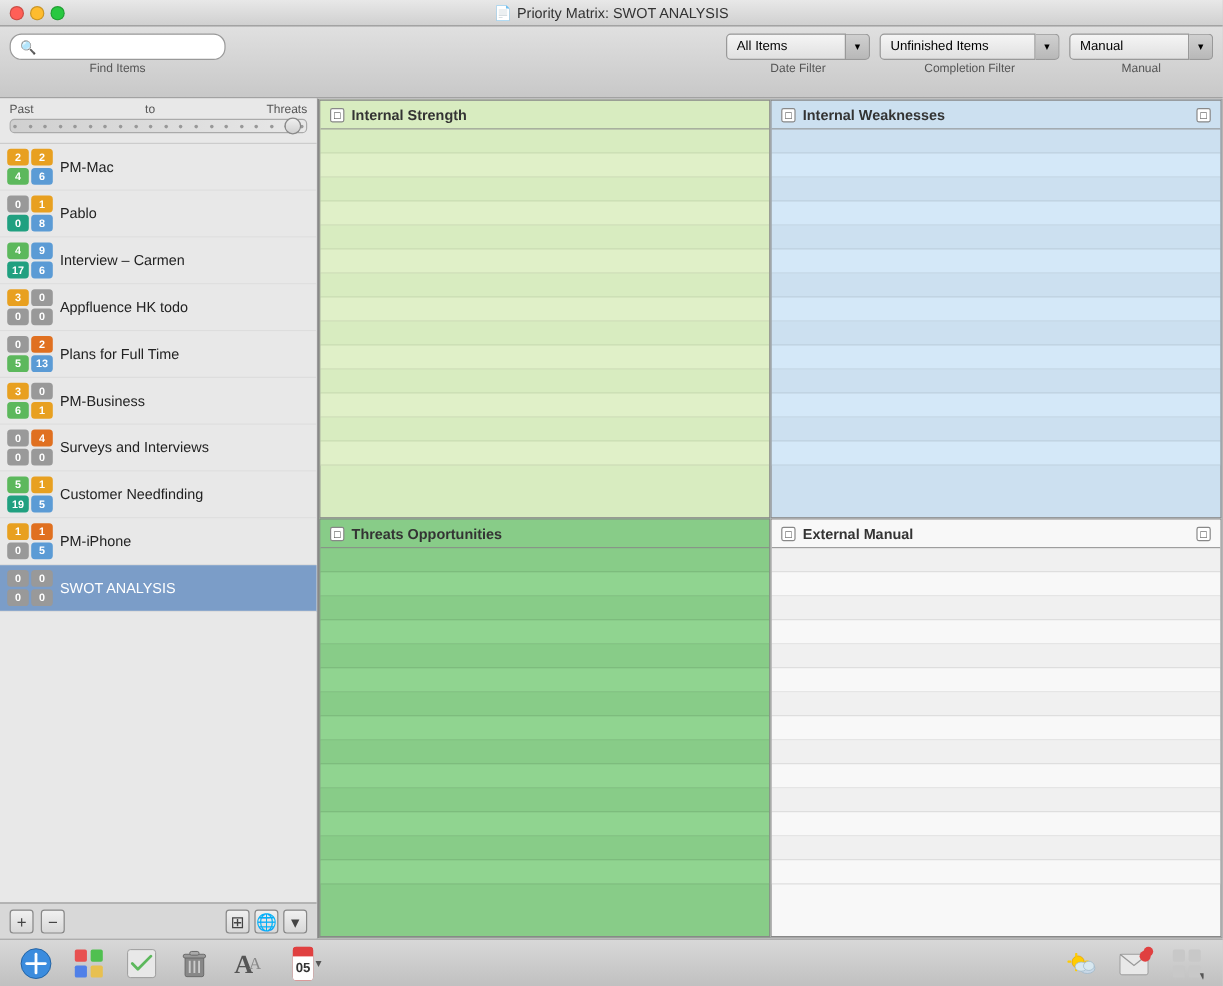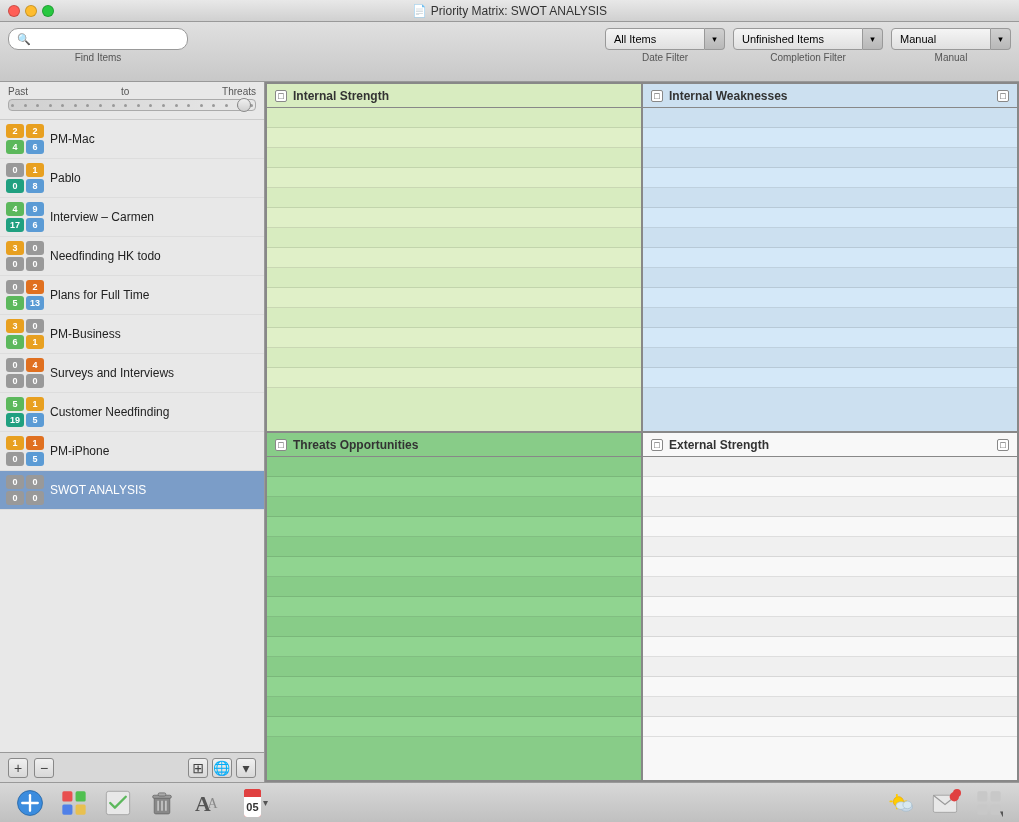--- a/index.html
+++ b/index.html
@@ -631,21 +631,21 @@
       <div class="badge-group">
         <div class="badge-row">
           <span class="badge badge-yellow">3</span>
           <span class="badge badge-gray">0</span>
         </div>
         <div class="badge-row">
           <span class="badge badge-gray">0</span>
           <span class="badge badge-gray">0</span>
         </div>
       </div>
-      <span class="project-name">Needfinding HK todo</span>
+      <span class="project-name">Appfluence HK todo</span>
     </div>
         <div class="project-item">
       <div class="badge-group">
         <div class="badge-row">
           <span class="badge badge-gray">0</span>
           <span class="badge badge-orange">2</span>
         </div>
         <div class="badge-row">
           <span class="badge badge-green">5</span>
           <span class="badge badge-blue">13</span>
@@ -802,21 +802,21 @@
             <div class="quadrant-row"></div>
             <div class="quadrant-row"></div>
           </div>
 
         <div class="move-cursor" style="top:-10px; left:100%; transform:translate(-50%,-50%);">✛</div>
       </div>
 
       <div class="matrix-quadrant q-threat">
         <div class="quadrant-header">
           <div class="expand-btn">□</div>
-          <span>External Strength</span>
+          <span>External Manual</span>
           <div class="expand-btn expand-btn-right">□</div>
         </div>
         <div class="quadrant-body" id="threat-rows">
             <div class="quadrant-row"></div>
             <div class="quadrant-row"></div>
             <div class="quadrant-row"></div>
             <div class="quadrant-row"></div>
             <div class="quadrant-row"></div>
             <div class="quadrant-row"></div>
             <div class="quadrant-row"></div>

